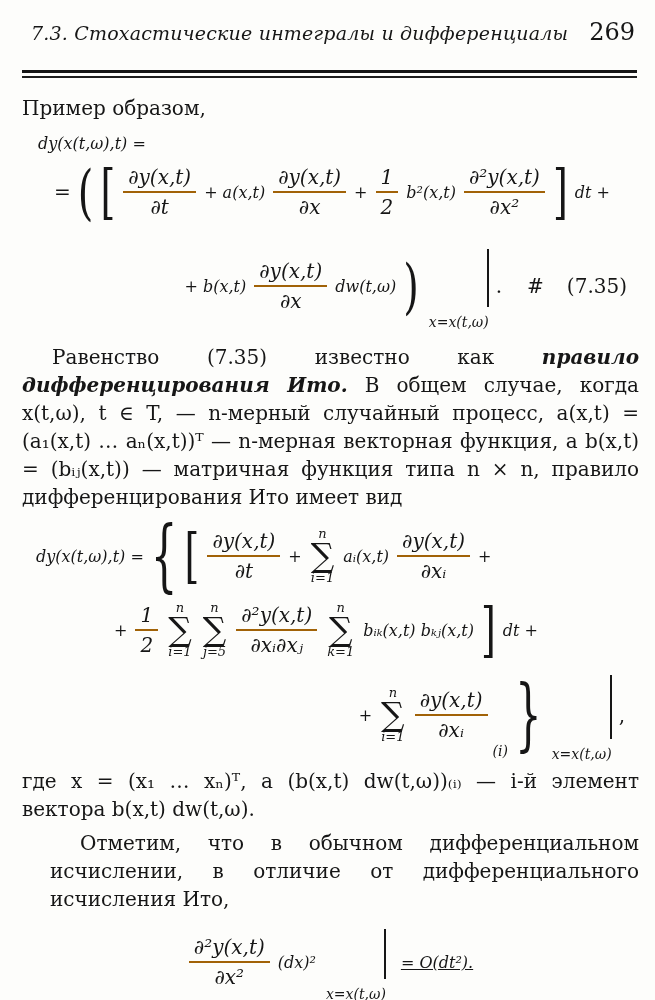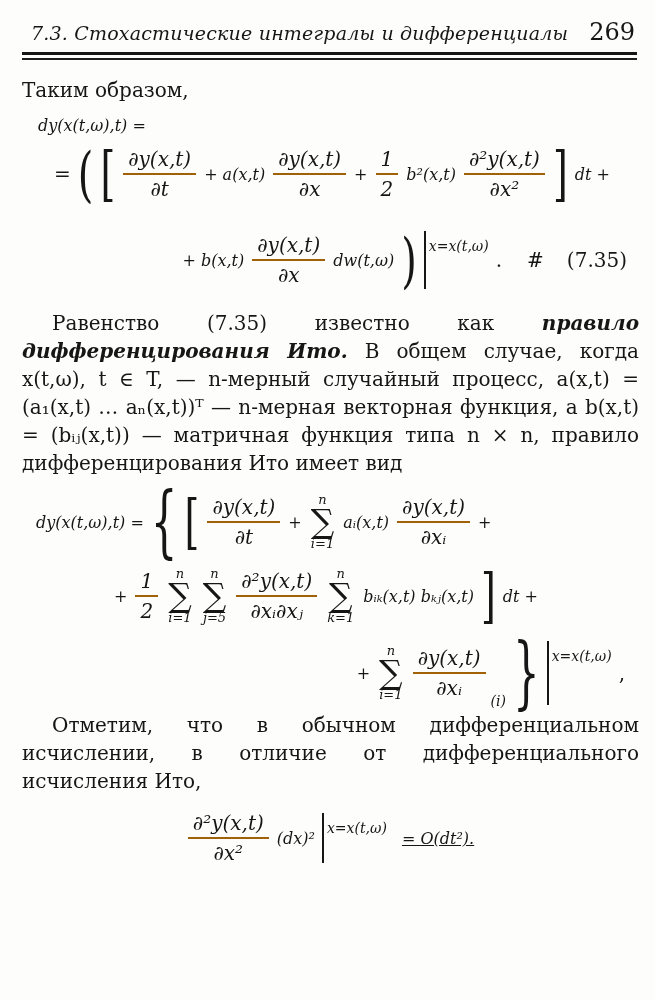--- a/index.html
+++ b/index.html
@@ -4,21 +4,21 @@
 <style>
   html,body{margin:0;padding:0;}
   body{
     width:655px;height:1000px;overflow:hidden;
     background:#fdfdfb;color:#161616;
     font-family:"DejaVu Serif","DejaVu Sans",serif;
   }
   .page{padding:18px 16px 0 22px;}
 
   
-  .hdr{display:flex;align-items:baseline;padding:0 4px 6px 0;}
+  .hdr{display:flex;align-items:baseline;padding:0 4px 24px 0;}
   .hdr .title{flex:1;text-align:center;font-style:italic;font-size:19px;letter-spacing:.2px;}
   .hdr .pnum{font-size:24px;margin-left:12px;}
   .rule{height:3px;border-top:3px solid #161616;border-bottom:2px solid #1d1d1d;margin-right:2px;}
 
   
   p{margin:0;font-size:20px;line-height:28px;text-align:justify;}
   .indent{text-indent:30px;}
   .bi{font-weight:bold;font-style:italic;}
   .b{font-weight:bold;}
   .mt16{margin-top:16px;} .mt12{margin-top:12px;} .mt20{margin-top:20px;}
@@ -30,38 +30,38 @@
   .u{font-style:normal;white-space:pre;font-size:20px;}
   .frac{display:inline-flex;flex-direction:column;align-items:center;font-style:italic;font-size:20px;margin:0 1px;}
   .frac .num{padding:0 5px 2px;border-bottom:2px solid #a16207;text-align:center;}
   .frac .den{padding-top:2px;text-align:center;}
   .sum{display:inline-flex;flex-direction:column;align-items:center;margin:0 2px;}
   .sum .lim{font-size:13px;line-height:14px;font-style:italic;}
   .sum .sig{font-size:33px;line-height:30px;font-style:normal;}
   .paren{font-size:40px;line-height:40px;display:inline-block;transform:scaleY(1.5);font-weight:300;}
   .bracket{font-size:38px;line-height:38px;display:inline-block;transform:scaleY(1.55);font-weight:300;}
   .brace{font-size:42px;line-height:42px;display:inline-block;transform:scaleY(1.85);font-weight:300;}
-  .eval{display:inline-flex;align-items:flex-start;}
+  .eval{display:inline-flex;align-items:flex-end;flex-direction:column;}
   .eval .bar{width:2px;background:#161616;}
   .eval .esub{font-size:14px;font-style:italic;margin-left:3px;transform:translateY(7px);white-space:pre;}
   .tsub{font-size:14px;font-style:italic;align-self:flex-end;transform:translateY(4px);margin-left:-3px;}
   .h58{height:58px;} .h64{height:64px;} .h50{height:50px;}
 </style>
 </head>
 <body>
 
 <div class="page">
 
   <div class="hdr">
     <span class="title">7.3. Стохастические интегралы и дифференциалы</span>
     <span class="pnum">269</span>
   </div>
   <div class="rule"></div>
 
-  <p class="mt16"><span>Таким образом,</span></p>
+  <p class="mt16"><span>Пример образом,</span></p>
 
   <div class="eq mt12">
     <div class="row" style="margin-left:16px;">
       <span class="m">dy(x(t,ω),t) =</span>
     </div>
     <div class="row" style="margin-left:32px;margin-top:12px;">
       <span class="u">=</span>
       <span class="paren">(</span>
       <span class="bracket">[</span>
       <span class="frac">
@@ -171,22 +171,23 @@
       <span class="tsub">(i)</span>
       <span class="brace">}</span>
       <span class="eval">
           <span class="bar h64"></span>
           <span class="esub">x=x(t,ω)</span>
         </span>
       <span class="u">,</span>
     </div>
   </div>
 
-
-  <p class="indent" style="margin-top:6px;"><span>Отметим, что в обычном дифференциальном исчислении, в отличие от дифференциального исчисления Ито,</span></p>
+  <p class="mt12"><span>где x = (x₁ … xₙ)ᵀ, а (b(x,t) dw(t,ω))₍ᵢ₎ — i-й элемент вектора b(x,t) dw(t,ω).</span></p>
+
+  <p class="indent" style="margin-top:6px;margin-left:28px;"><span>Отметим, что в обычном дифференциальном исчислении, в отличие от дифференциального исчисления Ито,</span></p>
 
   <div class="row mt16" style="justify-content:center;">
     <span class="frac">
         <span class="num">∂²y(x,t)</span>
         <span class="den">∂x²</span>
       </span>
     <span class="m">(dx)²</span>
     <span class="eval">
         <span class="bar h50"></span>
         <span class="esub">x=x(t,ω)</span>

